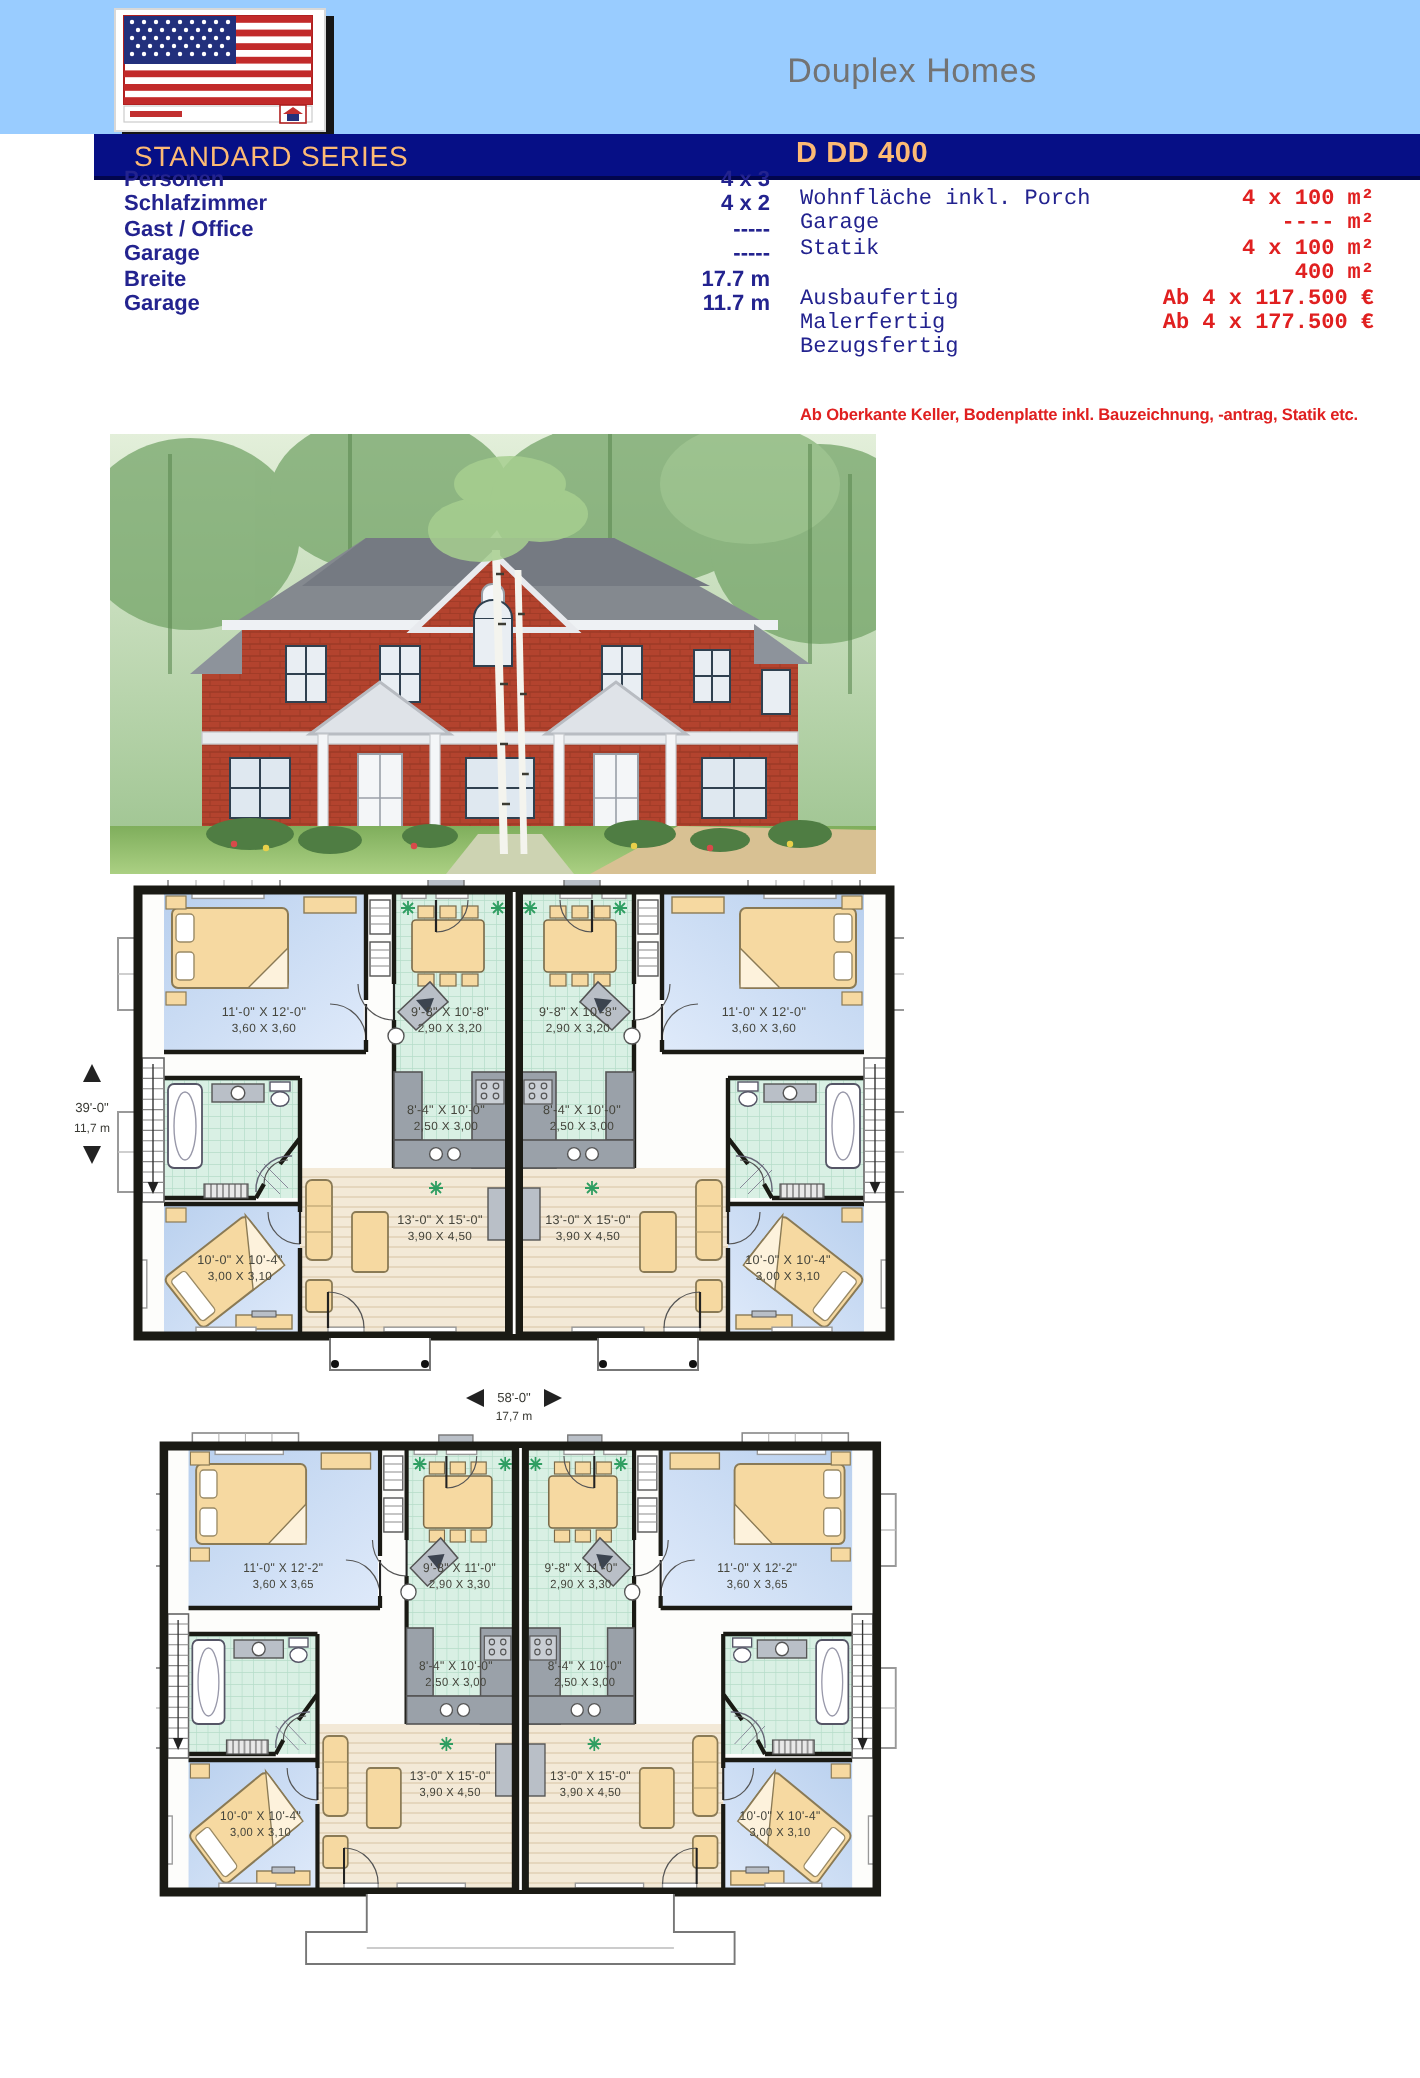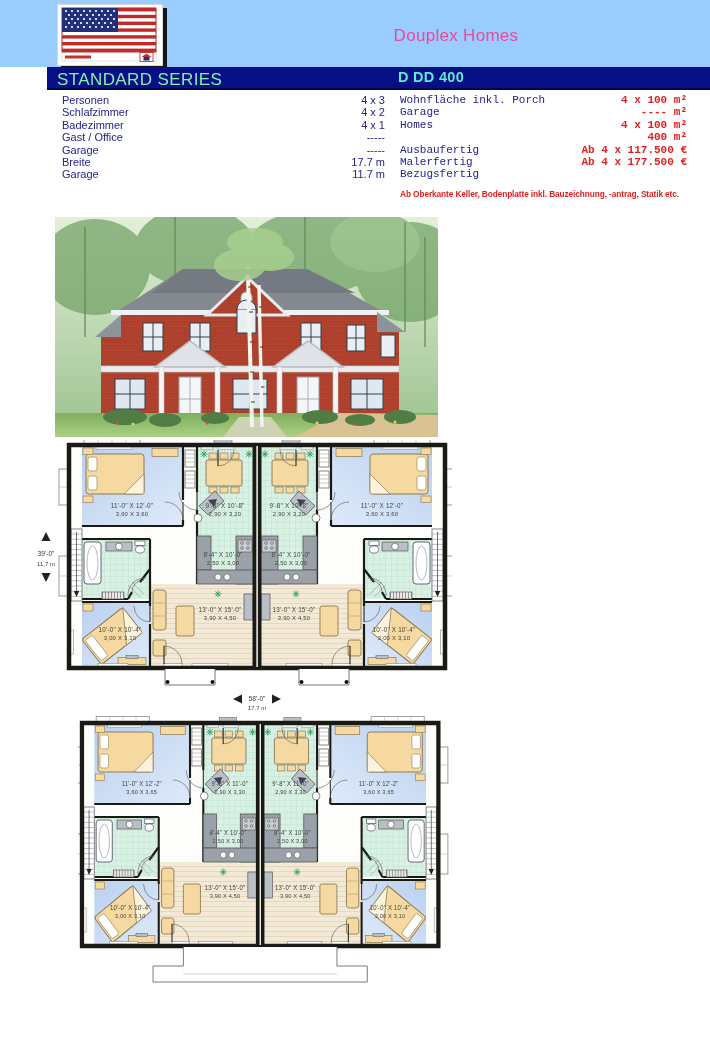--- a/index.html
+++ b/index.html
@@ -2,34 +2,34 @@
 <html><head>
 <meta charset="utf-8">
 <style>
   html,body{margin:0;padding:0;background:#e8e8e8;}
   #page{position:relative;width:710px;height:1039px;background:#ffffff;overflow:hidden;
         font-family:"Liberation Sans",sans-serif;}
   
   .band{position:absolute;left:0;top:0;width:710px;height:67px;background:#99ccff;}
   .series-bar{position:absolute;left:47px;top:67px;width:663px;height:21px;background:#060f86;
               border-bottom:2px solid #02064d;}
-  .series-label{position:absolute;left:10px;top:3px;color:#86efac;font-size:17px;letter-spacing:.4px;}
-  .model-code{position:absolute;left:351px;top:2px;color:#5eead4;font-size:14.5px;font-weight:bold;letter-spacing:.3px;}
-  .page-title{position:absolute;left:350px;top:26px;width:212px;text-align:center;color:#ec4899;
+  .series-label{position:absolute;left:20px;top:3px;color:#fdba74;font-size:14px;letter-spacing:.4px;}
+  .model-code{position:absolute;left:351px;top:2px;color:#fdba74;font-size:14.5px;font-weight:bold;letter-spacing:.3px;}
+  .page-title{position:absolute;left:350px;top:26px;width:212px;text-align:center;color:#737373;
               font-size:17px;letter-spacing:.3px;}
   .logo-box{position:absolute;left:57px;top:4px;width:104px;height:60px;background:#fff;
             box-shadow:4px 4px 0 #161616;border:1px solid #d8d8d8;}
   
   .spec{position:absolute;font-size:11px;color:#23238f;}
   .spec .row{display:flex;justify-content:space-between;line-height:12.4px;min-height:12.4px;}
   .spec .gap{}
-  .spec-left{left:62px;top:94px;width:323px;}
+  .spec-left{left:62px;top:84px;width:323px;font-weight:bold;}
   .spec-right{left:400px;top:94px;width:287px;font-family:Liberation Mono, monospace;}
   .spec-right .v{color:#e02020;font-weight:bold;}
-  .note{position:absolute;left:400px;top:189px;width:302px;color:#e02020;font-weight:bold;
+  .note{position:absolute;left:400px;top:202px;width:302px;color:#e02020;font-weight:bold;
         font-size:8.3px;letter-spacing:-0.1px;}
   svg text{font-family:"Liberation Sans",sans-serif;}
   .rlabel{font-size:6.3px;fill:#45453c;letter-spacing:.2px;}
   .rlabel2{font-size:5.9px;fill:#45453c;letter-spacing:.2px;}
   .dimt{font-size:6.6px;fill:#3a3a34;}
   .dimt2{font-size:6px;fill:#3a3a34;}
 </style>
 </head>
 <body>
 
@@ -112,24 +112,20 @@
   <div class="spec spec-left">
     <div class="row">
         <span>Personen</span>
         <span class="v">4 x 3</span>
       </div>
     <div class="row">
         <span>Schlafzimmer</span>
         <span class="v">4 x 2</span>
       </div>
     <div class="row">
-        <span>Badezimmer</span>
-        <span class="v">4 x 1</span>
-      </div>
-    <div class="row">
         <span>Gast / Office</span>
         <span class="v">-----</span>
       </div>
     <div class="row">
         <span>Garage</span>
         <span class="v">-----</span>
       </div>
     <div class="row gap">
         <span>Breite</span>
         <span class="v">17.7 m</span>
@@ -143,21 +139,21 @@
   <div class="spec spec-right">
     <div class="row">
         <span>Wohnfläche inkl. Porch</span>
         <span class="v">4 x 100 m²</span>
       </div>
     <div class="row">
         <span>Garage</span>
         <span class="v">---- m²</span>
       </div>
     <div class="row">
-        <span>Homes</span>
+        <span>Statik</span>
         <span class="v">4 x 100 m²</span>
       </div>
     <div class="row">
         <span></span>
         <span class="v">400 m²</span>
       </div>
     <div class="row gap">
         <span>Ausbaufertig</span>
         <span class="v">Ab 4 x 117.500 €</span>
       </div>

